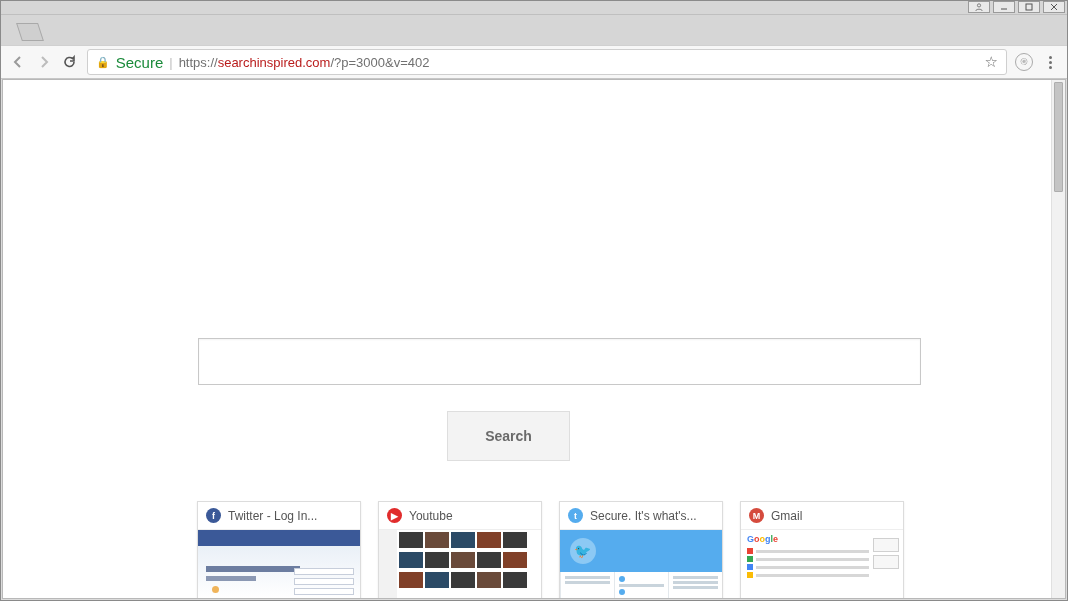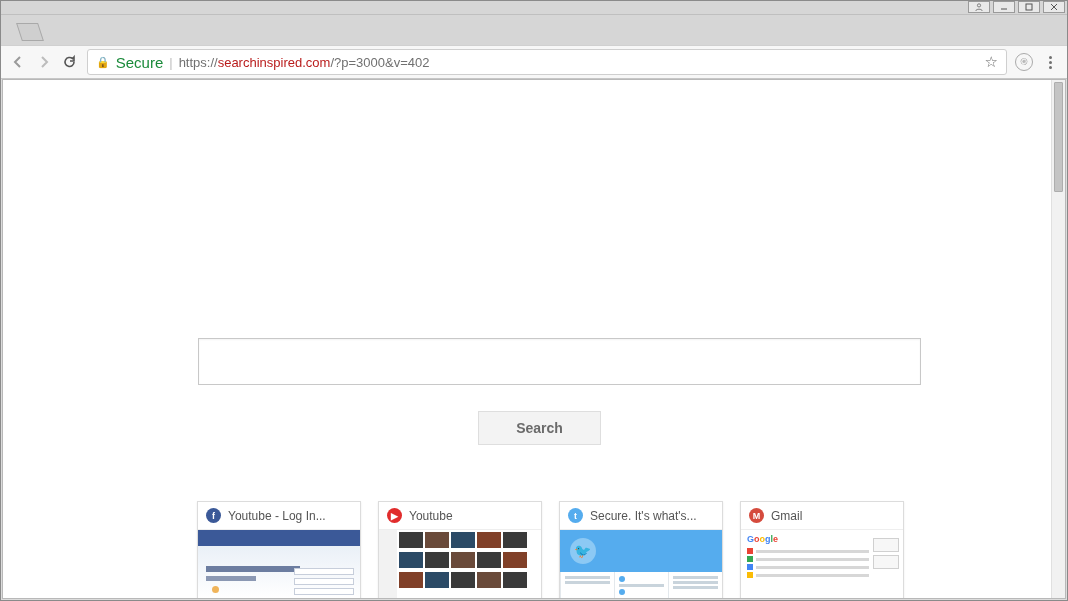--- a/index.html
+++ b/index.html
@@ -87,21 +87,21 @@
 }
 .scroll-thumb{ position:absolute; top:2px; left:2px; right:2px; height:110px;
   background:#c4c4c4; border:1px solid #adadad; border-radius:1px; cursor:pointer;}
 
 .search-box {
   position:absolute; left:195px; top:258px; width:723px; height:47px;
   border:1px solid #c8c8c8; background:#fff; box-shadow: inset 0 1px 2px rgba(0,0,0,.05);
   padding: 8px 12px; font-size:16px; color:#333; outline:none;
 }
 .search-btn {
-  position:absolute; left:475px; top:331px; width:123px; height:34px;
+  position:absolute; left:444px; top:331px; width:123px; height:50px;
   background:#f3f3f3; border:1px solid #dedede; color:#6a6a6a; font-size:14px;
   font-weight:600; cursor:pointer;
 }
 
 
 .tiles { position:absolute; left:194px; top:421px; display:flex; gap:17px; }
 .tile { width:164px; border:1px solid #dcdcdc; background:#fff; cursor:pointer;
   box-shadow:0 1px 2px rgba(0,0,0,.08);}
 .tile-head{ height:28px; display:flex; align-items:center; gap:7px; padding:0 8px;
   font-size:12px; color:#555; border-bottom:1px solid #eee;}
@@ -215,21 +215,21 @@
   <div class="content">
 
     <input class="search-box" type="text" value="" style="">
 
     <button class="search-btn">Search</button>
 
     <div class="tiles" id="tiles">
         <div class="tile">
           <div class="tile-head">
             <div class="tile-ico" style="background:#3b5998">f</div>
-            <span>Youtube - Log In...</span>
+            <span>Twitter - Log In...</span>
           </div>
           <div class="tile-body">
             <div class="fb-bar"></div>
             <div class="fb-area">
               <div class="fb-text"></div>
               <div class="fb-text2"></div>
               <div class="fb-net"></div>
               <div class="fb-form">
                 <div></div>
                 <div></div>

